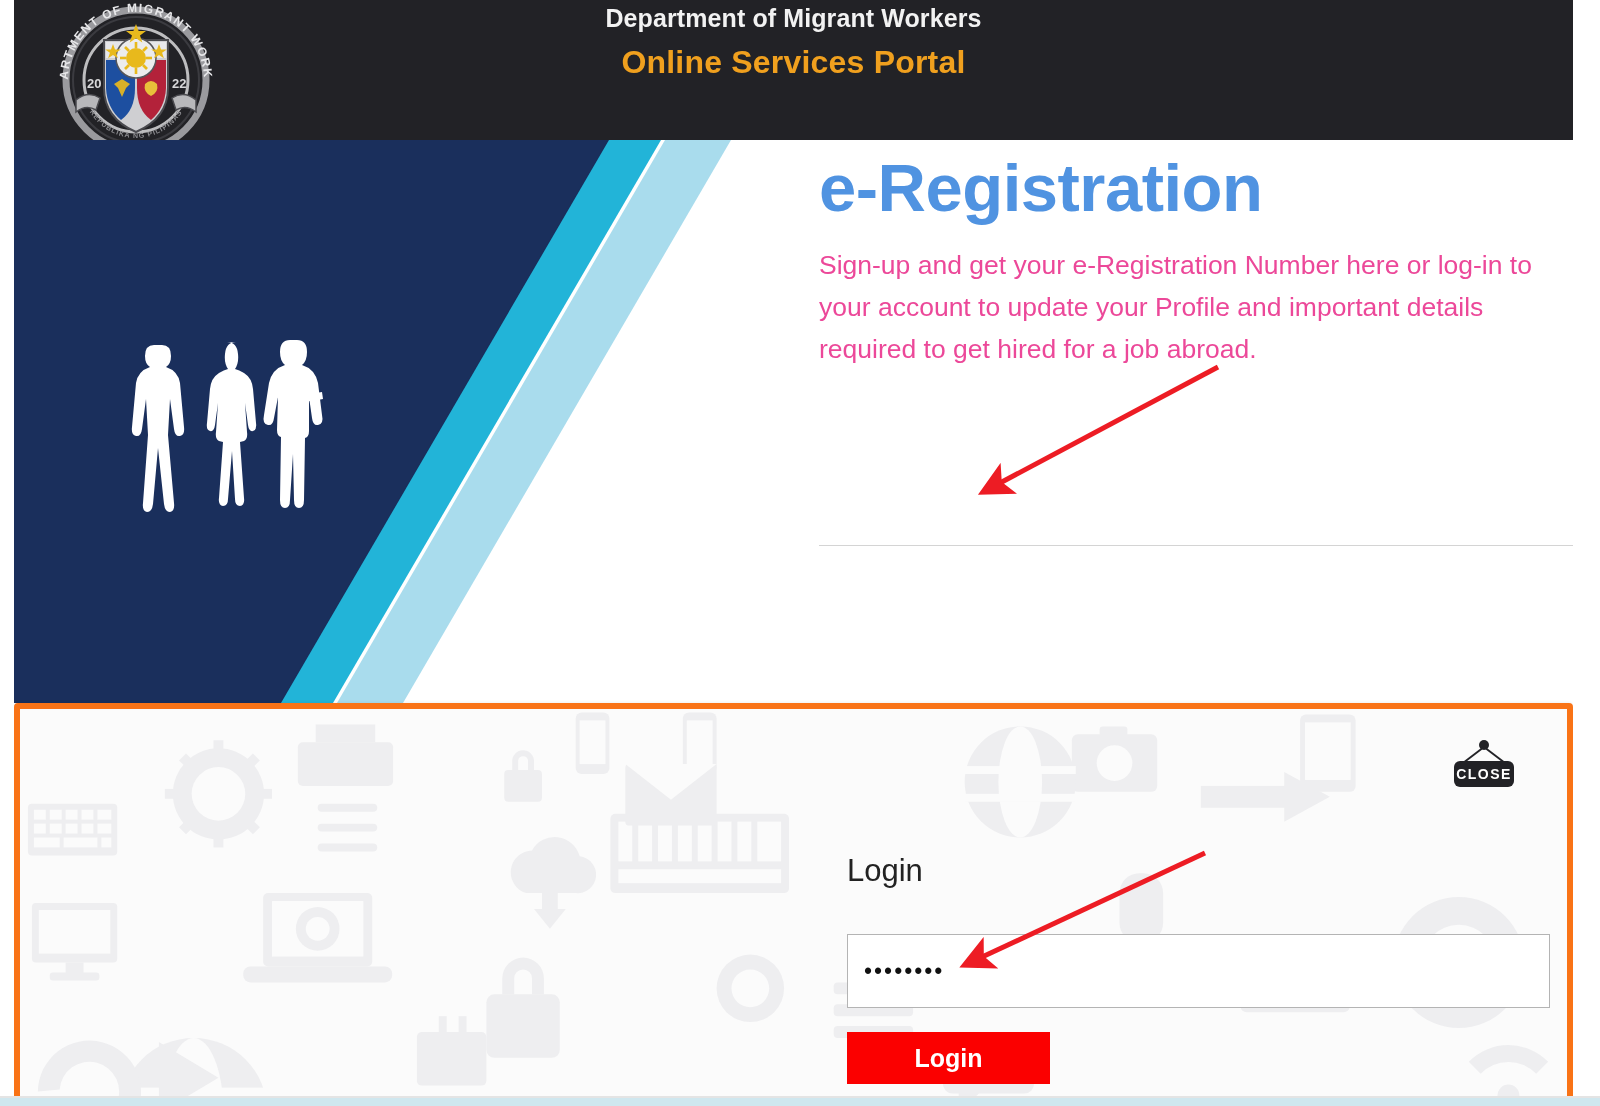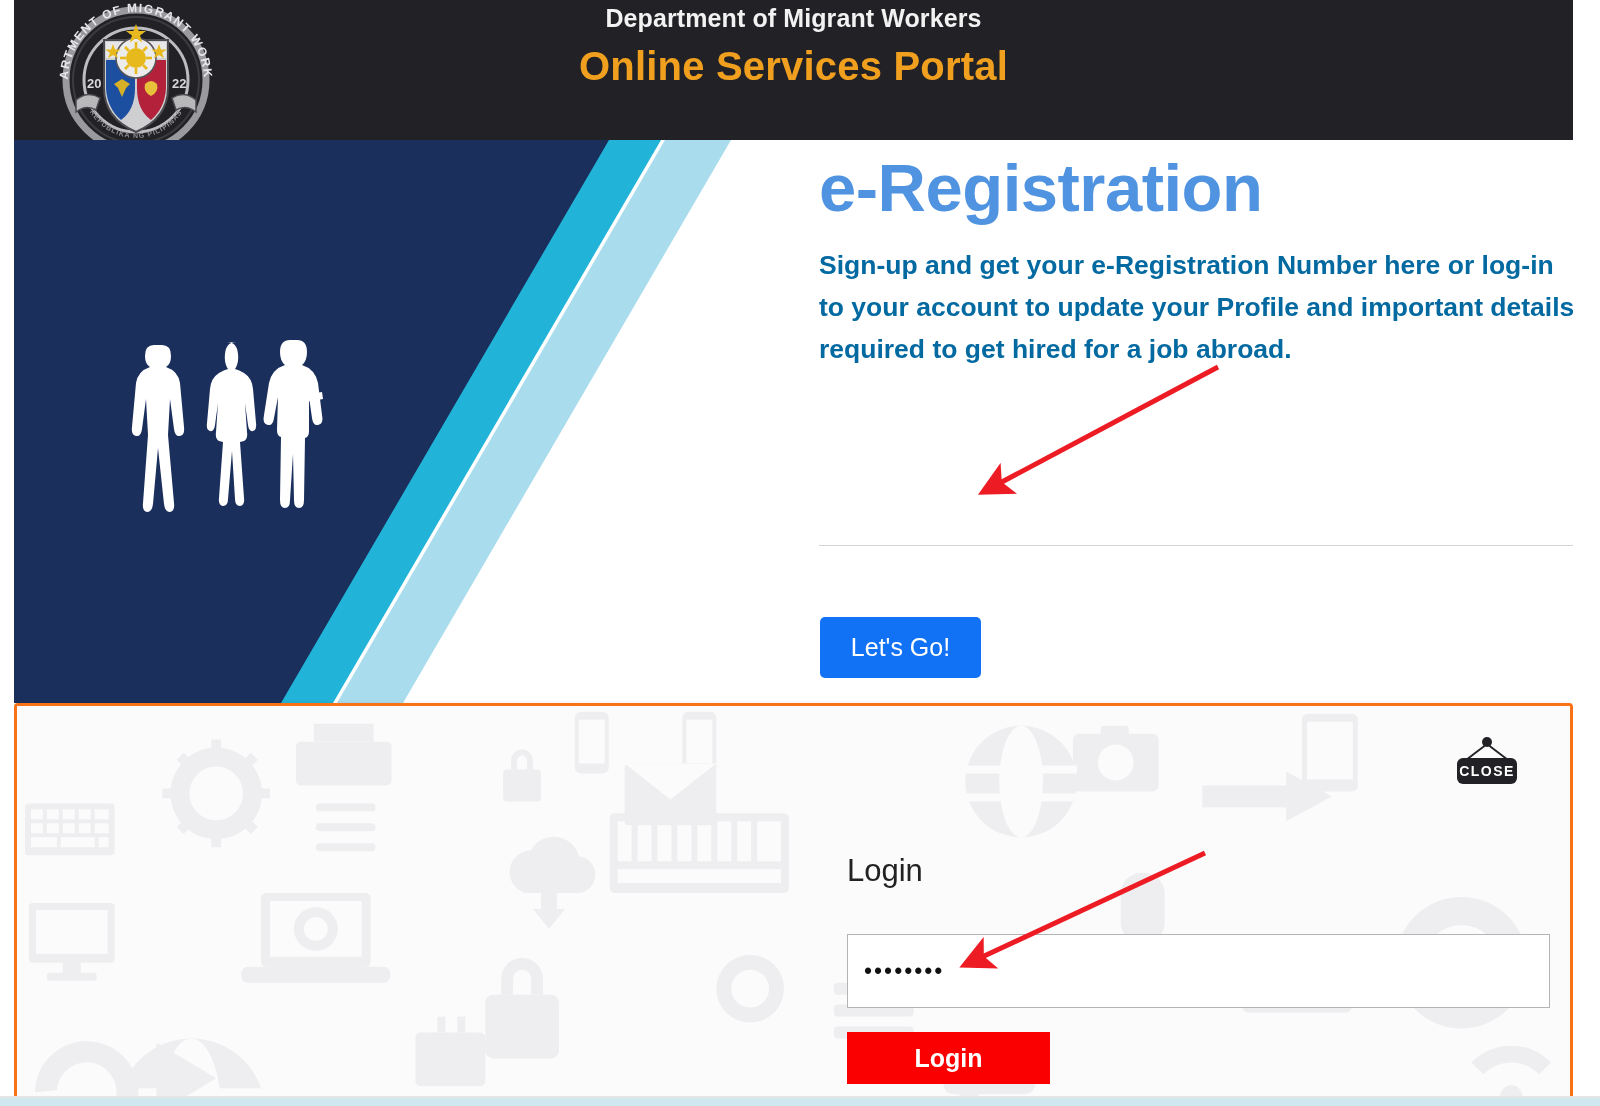--- a/index.html
+++ b/index.html
@@ -44,21 +44,21 @@
   }
   .header-line1 {
     margin-top: 4px;
     font-size: 25px;
     font-weight: 600;
     color: #f2f2f2;
     letter-spacing: .1px;
   }
   .header-line2 {
     margin-top: 11px;
-    font-size: 40px;
+    font-size: 32px;
     font-weight: 700;
     color: #f0a01e;
     letter-spacing: .2px;
   }
 
   
   .hero {
     position: absolute;
     left: 0; top: 140px;
     width: 1559px; height: 563px;
@@ -83,22 +83,22 @@
     font-size: 67px;
     font-weight: 700;
     line-height: 1.08;
     color: #5093e1;
     letter-spacing: -.5px;
   }
   .hero-desc {
     margin-top: 20px;
     font-size: 26.5px;
     line-height: 42px;
-    color: #0369a1;
-    font-weight: 700;
+    color: #ec4899;
+    font-weight: 400;
     width: 765px;
   }
   .hero-divider {
     position: absolute;
     left: 805px; top: 405px;
     width: 765px; height: 1px;
     background: #d4d4d4;
   }
   .lets-go-btn {
     position: absolute;
@@ -113,21 +113,21 @@
     font-weight: 400;
     cursor: pointer;
   }
 
   
   .login-modal {
     position: absolute;
     left: 0px; top: 703px;
     width: 1559px; height: 403px;
     background: #fbfbfb;
-    border: 3px solid #f97316;
+    border: 6px solid #f97316;
     border-radius: 4px 4px 0 0;
     overflow: hidden;
     box-shadow: 0 -1px 3px rgba(0,0,0,.06);
   }
   .modal-pattern {
     position: absolute;
     left: 0; top: 0; width: 100%; height: 100%;
     opacity: 1;
   }
   .modal-pattern svg { display: block; width:100%; height:100%; }
@@ -288,21 +288,20 @@
         </svg>
       </div>
 
       <div class="hero-copy">
         <div class="hero-title">e-Registration</div>
         <div class="hero-desc">Sign-up and get your e-Registration Number here or log-in to your account to update your Profile and important details required to get hired for a job abroad.</div>
       </div>
 
       <div class="hero-divider"></div>
 
-      <button class="lets-go-btn">Let's Go!</button>
     </div>
 
     <div class="login-modal">
 
       <div class="modal-pattern">
         <svg viewBox="0 0 1559 403" xmlns="http://www.w3.org/2000/svg" preserveAspectRatio="xMidYMid slice">
           <rect width="1559" height="403" fill="#fbfbfb"></rect>
           <g fill="#eeeef0">
 
             <g>

